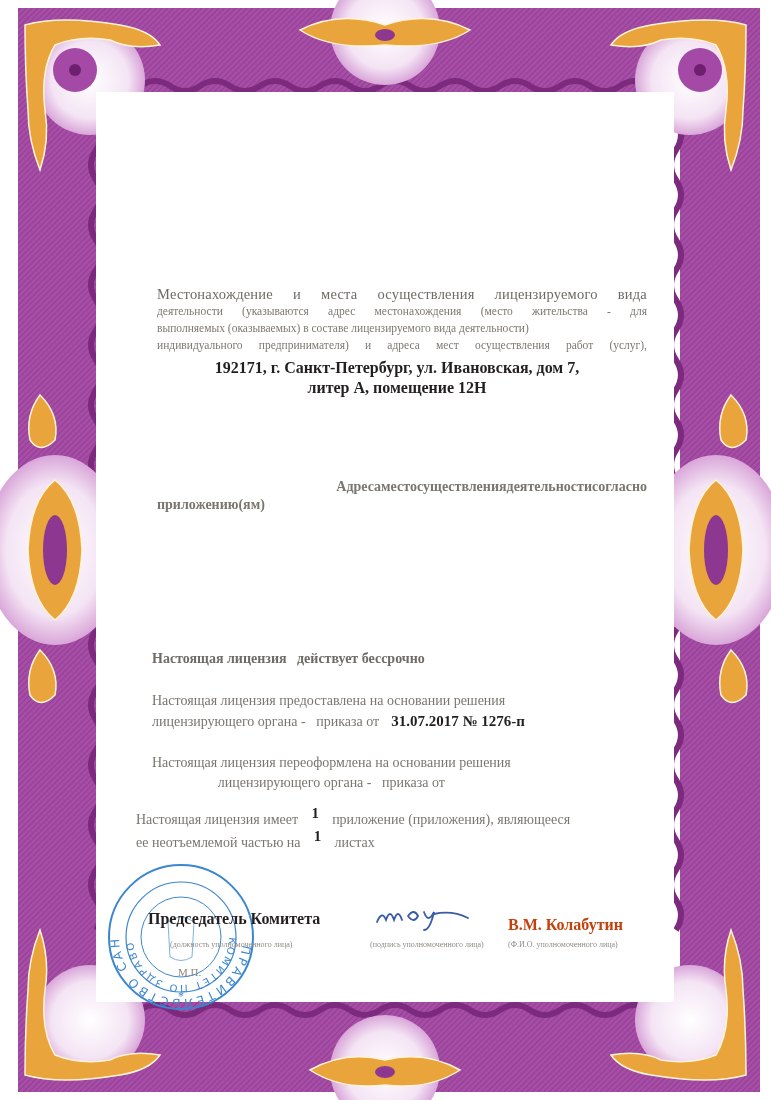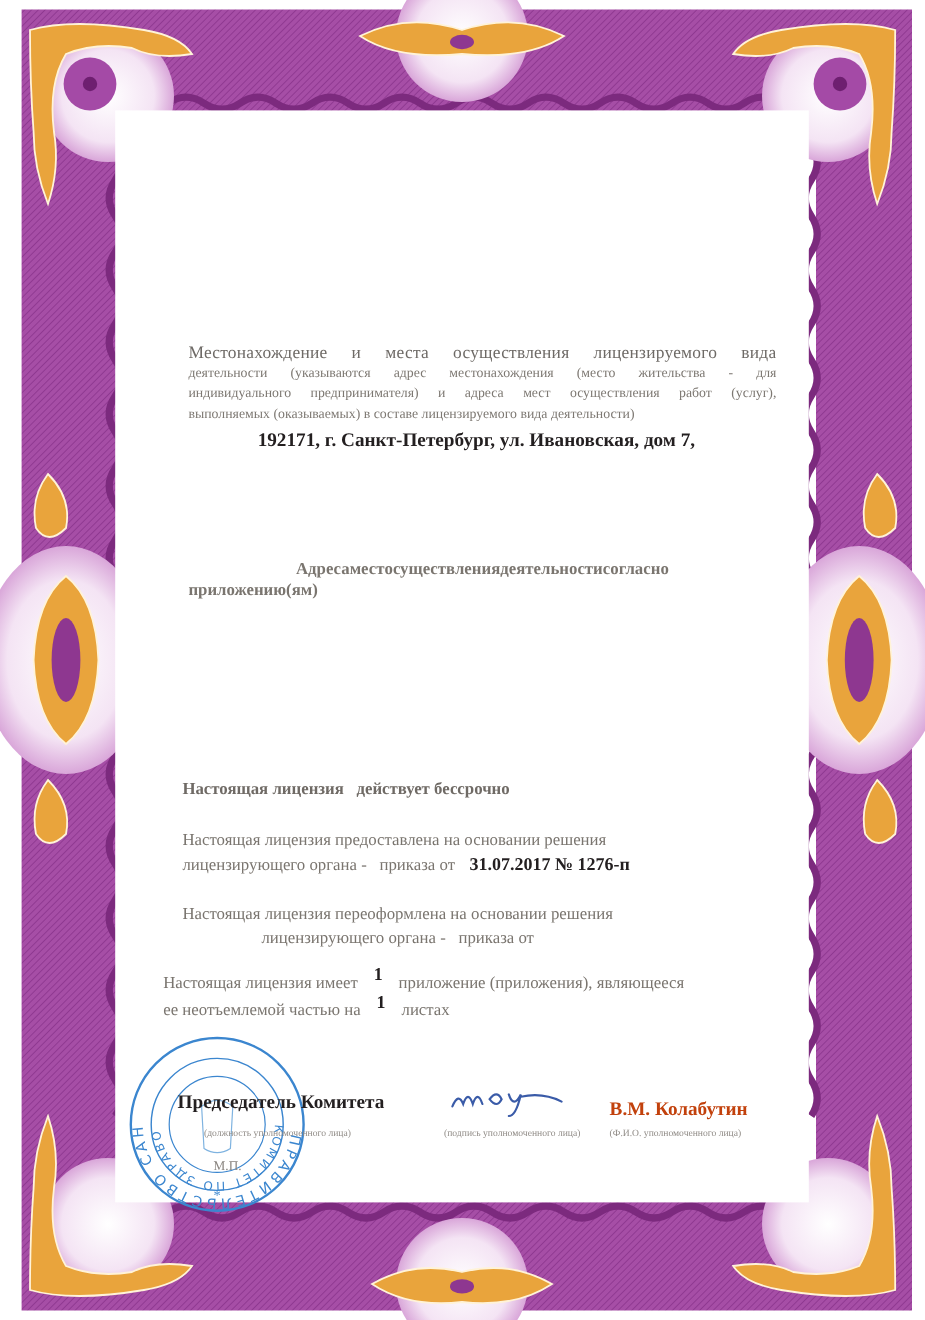--- a/index.html
+++ b/index.html
@@ -5,21 +5,21 @@
   html,body{margin:0;padding:0;}
   body{width:771px;height:1100px;position:relative;overflow:hidden;background:#fff;font-family:"Liberation Serif","DejaVu Serif",serif;}
   .frame{position:absolute;inset:0;}
   .page{position:absolute;left:96px;top:92px;width:578px;height:910px;background:#fff;}
   .txt{position:absolute;color:#6e6a66;}
   .b{color:#231f20;font-weight:bold;}
   .heading1{left:157px;top:286px;width:490px;font-size:14.5px;line-height:17px;text-align:justify;text-align-last:justify;letter-spacing:0.2px;}
   .hint{left:157px;top:303px;width:490px;font-size:11.5px;line-height:17px;text-align:justify;color:#7d7872;}
   .addr{left:152px;top:358px;width:490px;font-size:16px;line-height:20px;text-align:center;}
   .places{left:157px;top:466px;width:490px;font-size:14px;line-height:18px;font-weight:bold;color:#7a756f;}
-  .places .l1{display:flex;justify-content:center;}
+  .places .l1{display:flex;justify-content:flex-end;margin-top:12px;}
   .term{left:152px;top:651px;font-size:14px;font-weight:bold;color:#6f6a65;}
   .grant{left:152px;top:691px;font-size:14px;line-height:20px;color:#7a756f;}
   .grant .num{color:#231f20;font-weight:bold;font-size:15px;margin-left:12px;}
   .reissue{left:152px;top:753px;font-size:14px;line-height:20px;color:#7a756f;text-align:center;}
   .annex{left:136px;top:808px;font-size:14px;line-height:22px;color:#7a756f;}
   .annex .n{display:inline-block;color:#231f20;font-weight:bold;font-size:15px;width:34px;text-align:center;position:relative;top:-6px;}
   .sig-row{position:absolute;top:910px;left:140px;width:520px;height:40px;}
   .sig-title{position:absolute;left:8px;top:0;font-size:16px;font-weight:bold;color:#231f20;}
   .sig-name{position:absolute;left:368px;top:6px;font-size:16px;font-weight:bold;color:#c2410c;}
   .cap{position:absolute;top:940px;font-size:8px;color:#8f8a85;}
@@ -85,25 +85,26 @@
     <ellipse cx="385" cy="35" rx="10" ry="6"></ellipse>
     <ellipse cx="385" cy="1072" rx="10" ry="6"></ellipse>
   </g>
 </svg>
 
 <div class="page"></div>
 
 <div class="txt heading1">Местонахождение и места осуществления лицензируемого вида</div>
 <div class="txt hint">
   <div style="text-align:justify;text-align-last:justify;">деятельности (указываются адрес местонахождения (место жительства - для</div>
+  <div>выполняемых (оказываемых) в составе лицензируемого вида деятельности)</div>
   <div style="text-align:justify;text-align-last:justify;">индивидуального предпринимателя) и адреса мест осуществления работ (услуг),</div>
-  <div>выполняемых (оказываемых) в составе лицензируемого вида деятельности)</div>
 </div>
 <div class="txt addr b">
   <div>192171, г. Санкт-Петербург, ул. Ивановская, дом 7,</div>
+  <div>литер А, помещение 12Н</div>
 </div>
 
 <div class="txt places">
   <div class="l1">
     <span>Адреса</span>
     <span>мест</span>
     <span>осуществления</span>
     <span>деятельности</span>
     <span>согласно</span>
   </div>

